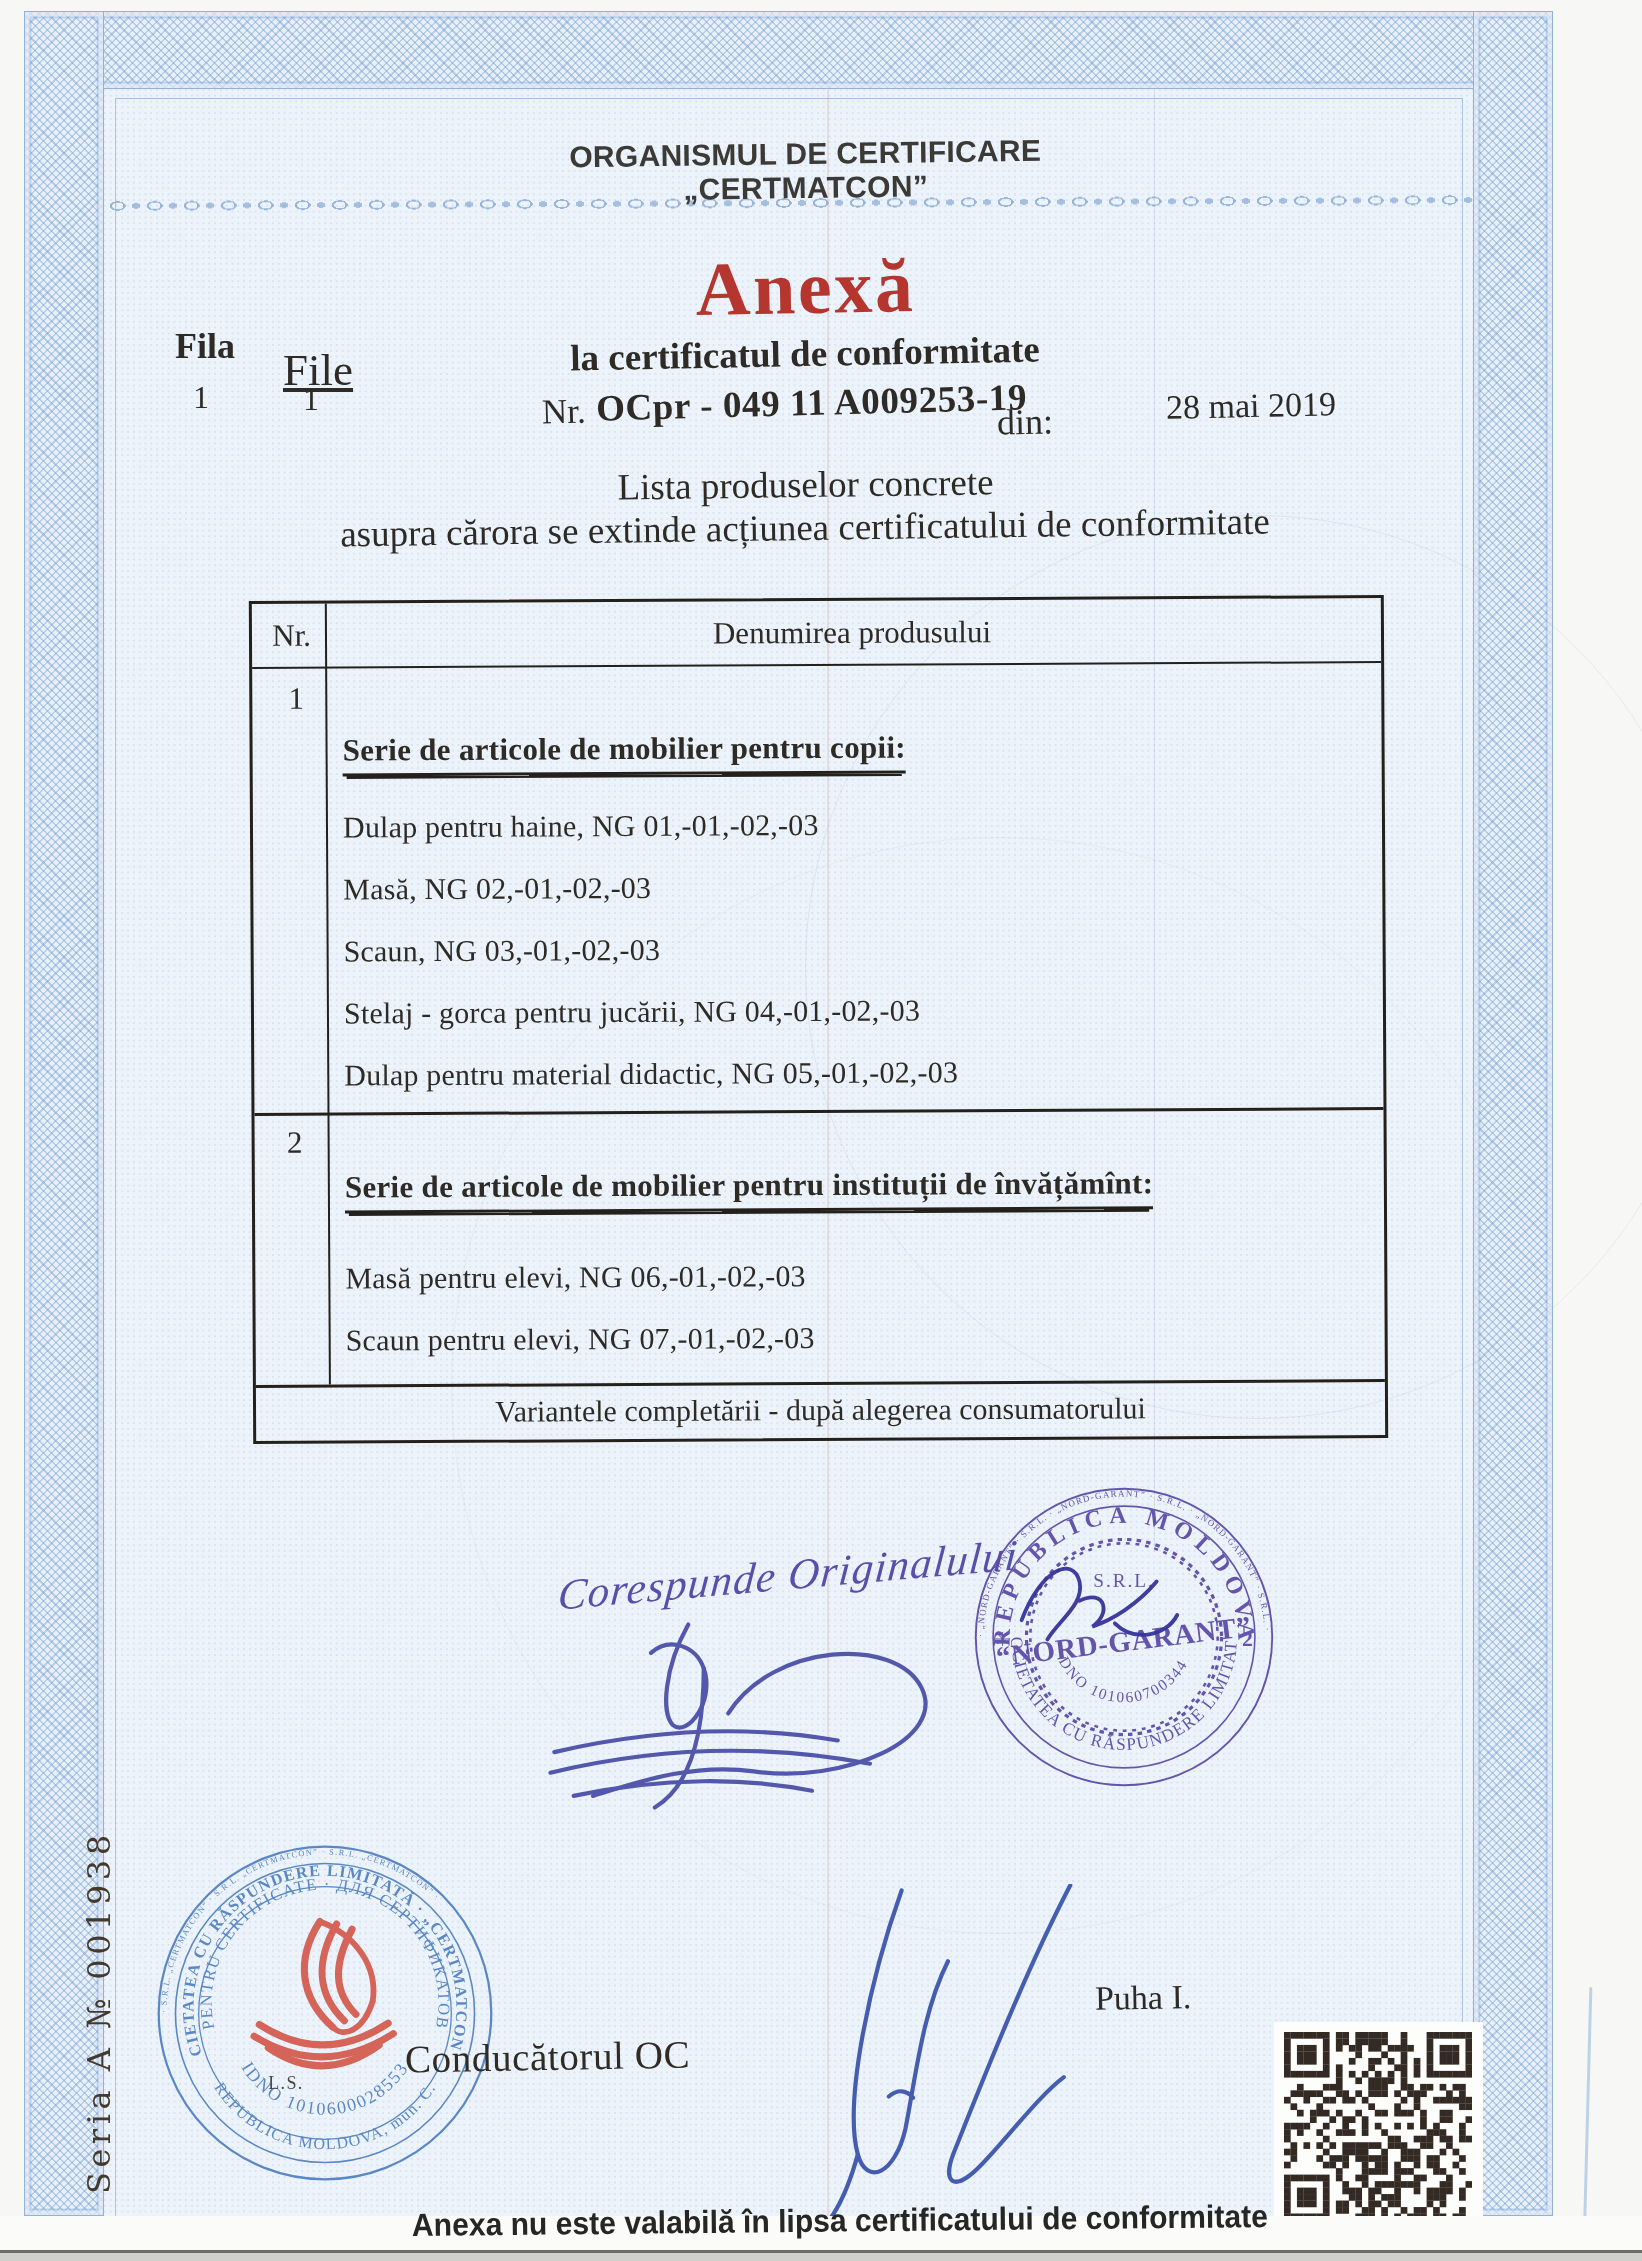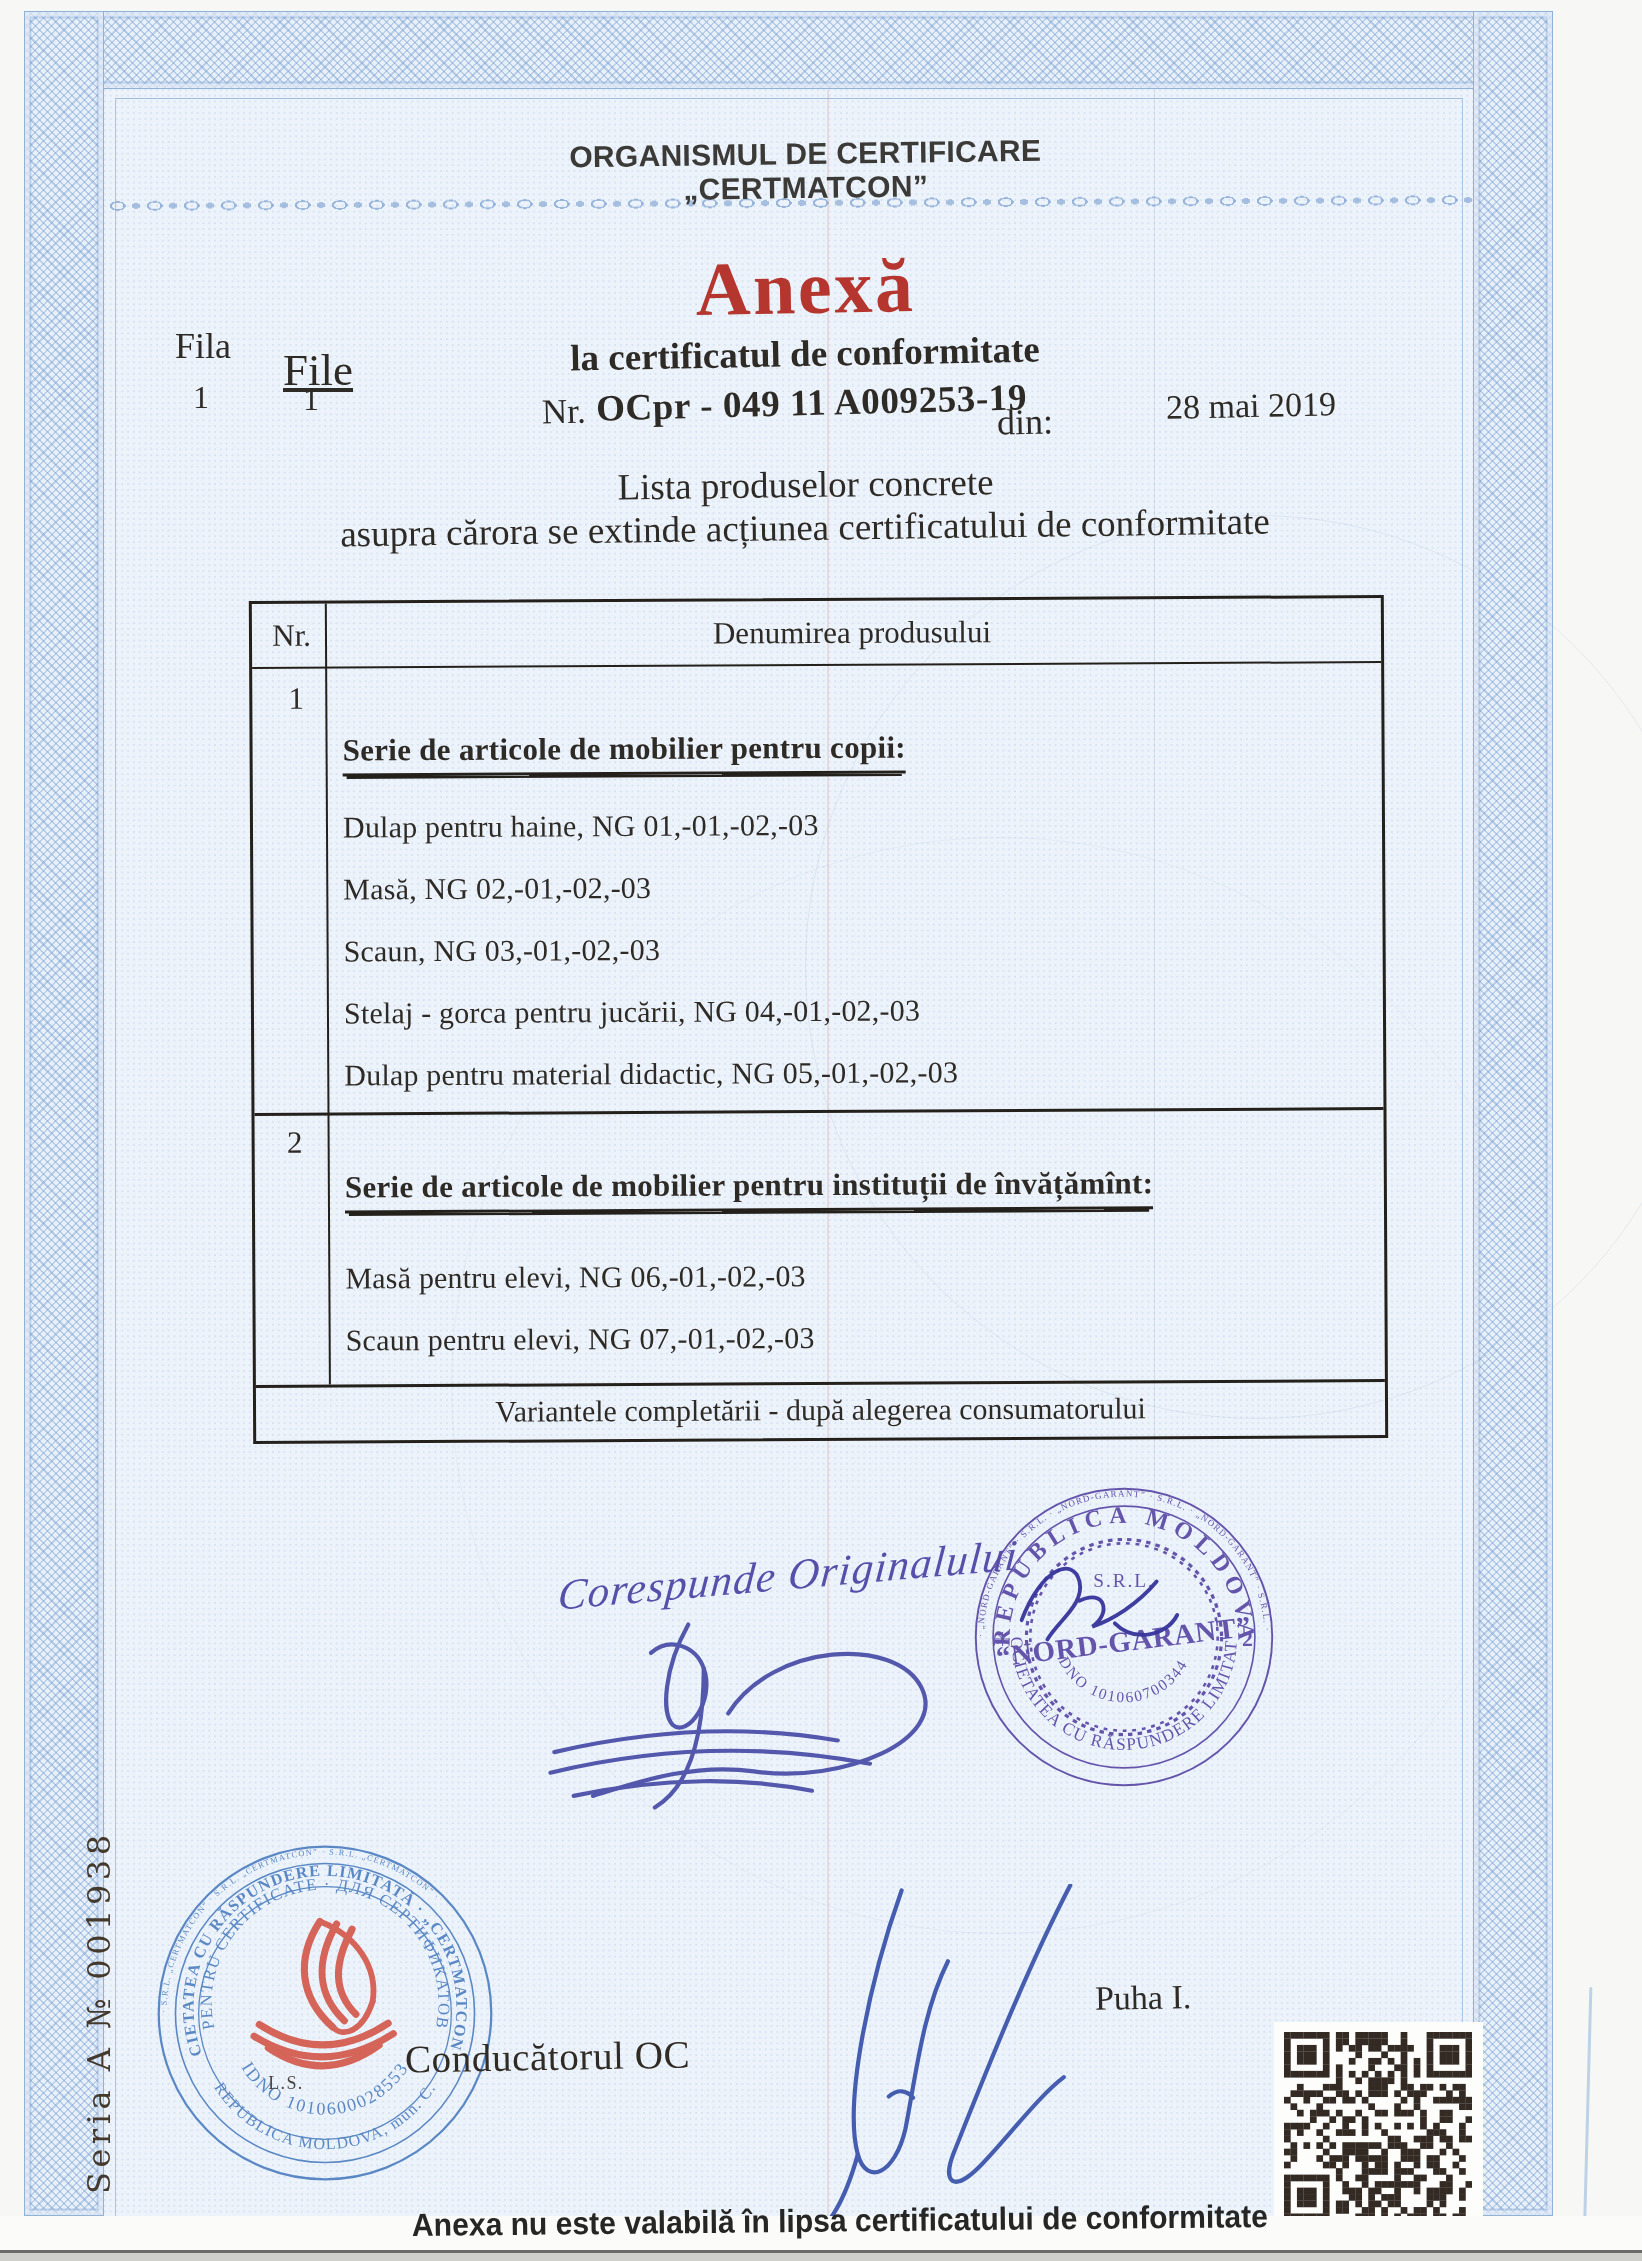--- a/index.html
+++ b/index.html
@@ -48,21 +48,21 @@
   .watermark{border-radius:50%;border:1.9px solid rgba(125,158,200,.16);}
   .fold1{left:827px;top:90px;width:1.9px;height:2126px;background:rgba(205,128,118,.20);}
   .fold2{left:1154px;top:90px;width:1.3px;height:1462px;background:rgba(150,172,205,.28);}
   .streak{left:1586px;top:1987px;width:2.6px;height:258px;background:rgba(120,165,215,.45);border-radius:1.9px;transform:rotate(1.5deg);}
   
   .org{left:451px;top:137px;width:709px;text-align:center;transform:rotate(-.8deg);
        font-family:"Liberation Sans",sans-serif;font-weight:700;font-size:30px;
        letter-spacing:0.3px;color:#3b3a37;}
   .title{left:612px;top:244px;width:387px;text-align:center;transform:rotate(-1deg);
        font-weight:700;font-size:76px;color:#b5362e;letter-spacing:2.6px;}
-  .fila-lab{left:175px;top:325px;font-size:36px;}
+  .fila-lab{left:175px;top:325px;font-size:36px;font-weight:bold;}
   .file-lab{left:283px;top:344px;font-size:45px;text-decoration:underline;}
   .fila-val{left:193px;top:379px;font-size:32px;}
   .file-val{left:303px;top:381px;font-size:32px;}
   .certline{left:544px;top:332px;width:522px;text-align:center;transform:rotate(-1.1deg);
        font-weight:700;font-size:37px;}
   .nrlab{left:542px;top:392px;font-size:35px;transform:rotate(-1.5deg);}
   .certnum{left:596px;top:381px;font-size:37px;font-weight:700;transform:rotate(-1.5deg);letter-spacing:0.6px;}
   .dinlab{left:997px;top:401px;font-size:36px;transform:rotate(-1.2deg);}
   .certdate{left:1166px;top:387px;font-size:34px;transform:rotate(-1.2deg);}
   .intro1{left:271px;top:463px;width:1069px;text-align:center;font-size:37px;transform:rotate(-.8deg);}

